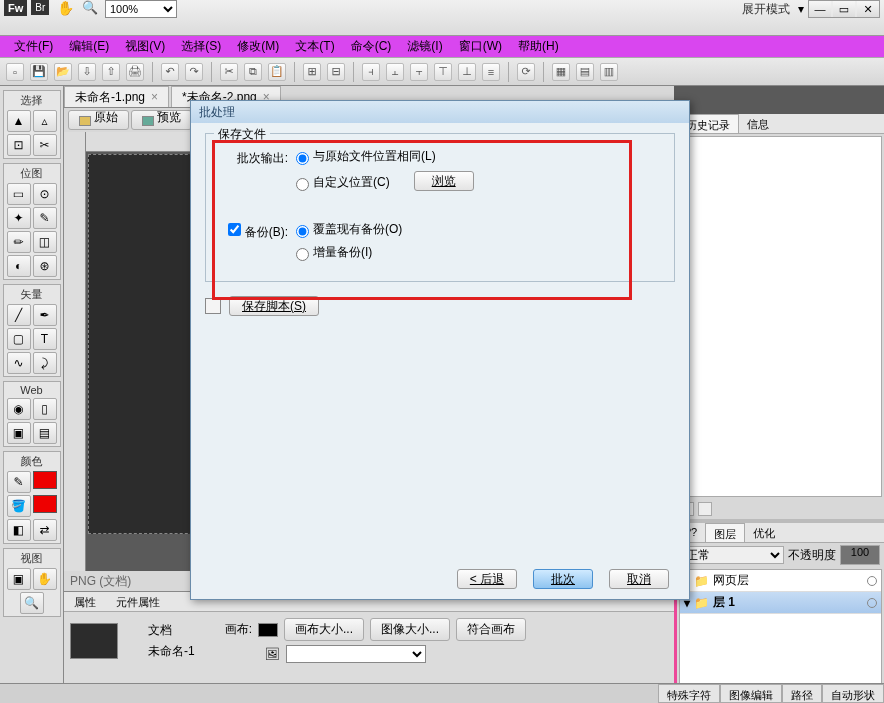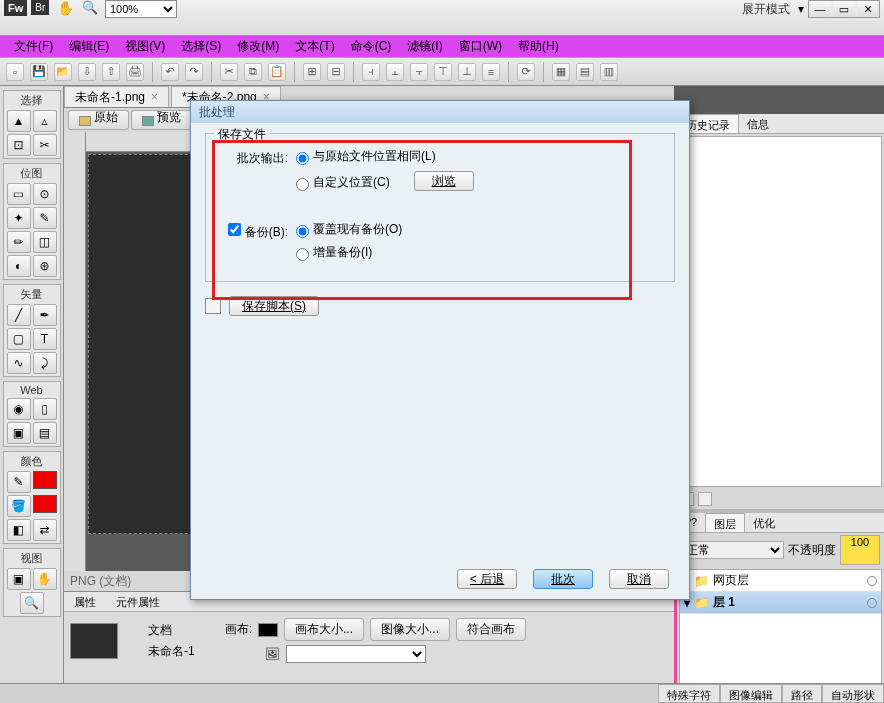--- a/index.html
+++ b/index.html
@@ -63,21 +63,21 @@
 .right { width:210px; background:#d8d8d8; border-left:3px solid #ec4899; display:flex; flex-direction:column;margin-top:28px; }
 .r-tabs { height:20px; display:flex; background:#e6e6e6; border-bottom:1px solid #aaa; }
 .r-tab { padding:3px 8px; font-size:11px; cursor:pointer; }
 .r-tab.active { background:#f5f5f5; border:1px solid #aaa; border-bottom:none; }
 .r-body { flex:1; background:#fff; border:1px solid #aaa; margin:2px; }
 .r-icons { padding:3px; display:flex; gap:4px; }
 .r-ic { width:14px; height:14px; border:1px solid #aaa; background:#eee; cursor:pointer; }
 .r-divider { height:4px; background:#bbb; }
 .layers-head { display:flex; align-items:center; padding:2px 4px; gap:4px; }
 .layers-head select { height:18px; flex:1; border:1px solid #aaa; }
-.opacity-box { width:40px; height:30px; border:1px solid #aaa; background:#fde047; text-align:center; font-size:11px; }
+.opacity-box { width:40px; height:20px; border:1px solid #aaa; background:#737373; text-align:center; font-size:11px; }
 .layer-row { display:flex; align-items:center; padding:2px 4px; border-bottom:1px solid #ddd; gap:4px; }
 .layer-row.sel { background:linear-gradient(#c6dcf4,#a8c8ec); font-weight:bold; }
 .folder-ic { color:#d4a84b; }
 .eye-ic { width:10px; height:10px; border:1px solid #888; border-radius:50%; margin-left:auto; }
 
 
 .footer-tabs { position:absolute; bottom:0; left:0; right:0; height:20px; background:#d0d0d0; display:flex; justify-content:flex-end; border-top:1px solid #888; }
 .ft-tab { padding:3px 8px; border:1px solid #aaa; background:#e6e6e6; font-size:11px; cursor:pointer; }
 
 

